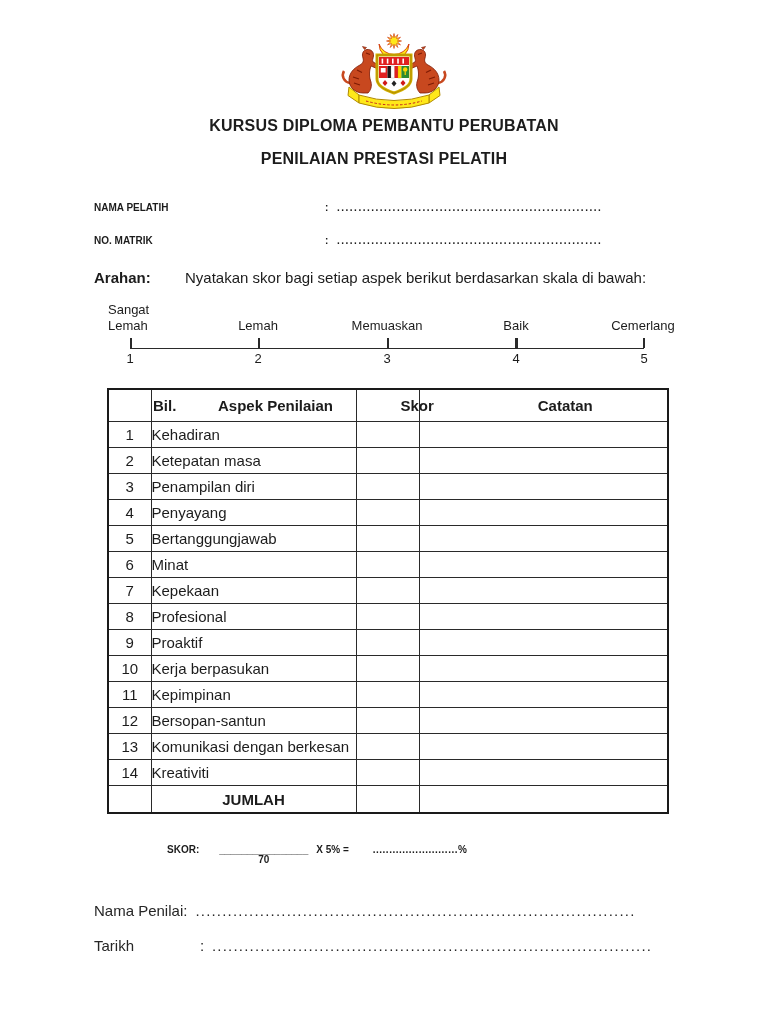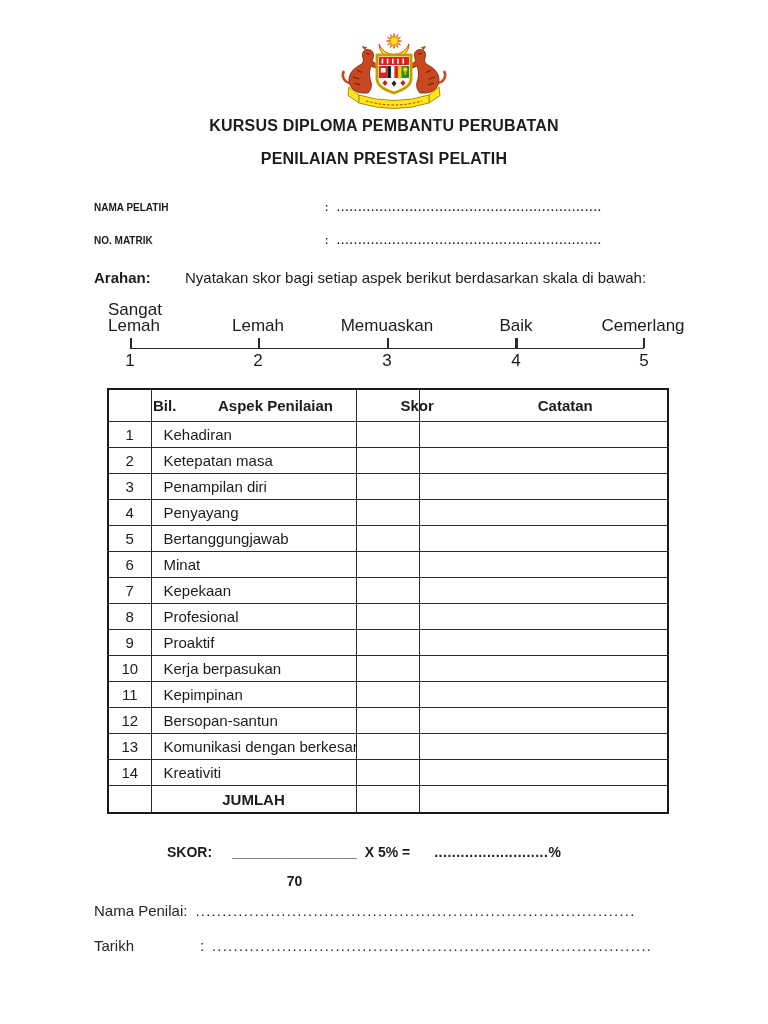--- a/index.html
+++ b/index.html
@@ -9,40 +9,40 @@
   .title{left:0;right:0;text-align:center;font-size:16px;font-weight:bold;letter-spacing:.2px;}
   
   .id-row{left:94px;display:flex;font-size:10px;font-weight:bold;align-items:baseline;}
   .id-label{width:231px;}
   .id-sep{width:12px;}
   .id-dots{width:330px;overflow:hidden;white-space:nowrap;letter-spacing:1.5px;}
   
   .arahan{left:94px;display:flex;font-size:15px;}
   .arahan-label{font-weight:bold;width:91px;}
   
-  .scale{left:0;top:300px;width:768px;height:74px;font-size:17px;}
+  .scale{left:0;top:300px;width:768px;height:74px;font-size:13px;}
   .scale-label{position:absolute;top:18px;text-align:center;line-height:16px;}
   .scale-label.first{top:2px;text-align:left;}
   .scale-axis{position:absolute;top:48px;left:130px;width:514px;border-top:1.5px solid #2a2a2a;}
   .scale-tick{position:absolute;top:38px;width:1.5px;height:10px;background:#2a2a2a;}
   .scale-tick.thick{width:3px;}
   .scale-value{position:absolute;top:51px;width:60px;text-align:center;}
   
   .tblwrap{left:107px;top:388px;}
   table.tbl{border-collapse:collapse;width:560px;table-layout:fixed;border:2px solid #1a1a1a;}
   .tbl th,.tbl td{border:1px solid #2a2a2a;font-size:15px;vertical-align:middle;padding:0;}
   .tbl th{height:31px;font-weight:bold;padding-left:44px;}
   .tbl td{height:25px;}
   .c-bil{text-align:center;}
-  td.c-aspek{padding-left:12px;white-space:nowrap;overflow:hidden;}
+  td.c-aspek{white-space:nowrap;overflow:hidden;}
   tr.total-row td{height:26px;}
   td.total{text-align:center;font-weight:bold;padding-left:0;}
   
-  .score-row{left:167px;top:844px;display:flex;align-items:flex-start;font-weight:bold;font-size:14px;}
-  .frac{display:flex;flex-direction:column;align-items:center;margin:0 8px 0 20px;gap:14px;}
+  .score-row{left:167px;top:844px;display:flex;align-items:flex-start;font-weight:bold;font-size:10px;}
+  .frac{display:flex;flex-direction:column;align-items:center;margin:0 8px 0 20px;}
   .frac .den{margin-top:-1px;text-align:center;}
   .score-op{margin-right:24px;}
   .score-dots{letter-spacing:.5px;}
   
   .sign-row{left:94px;display:flex;font-size:15px;color:#262626;align-items:baseline;}
   .sign-label1{margin-right:8px;}
   .sign-label2{width:106px;}
   .sign-sep{width:12px;}
   .sign-dots{width:440px;overflow:hidden;white-space:nowrap;letter-spacing:1.2px;}
 </style>

